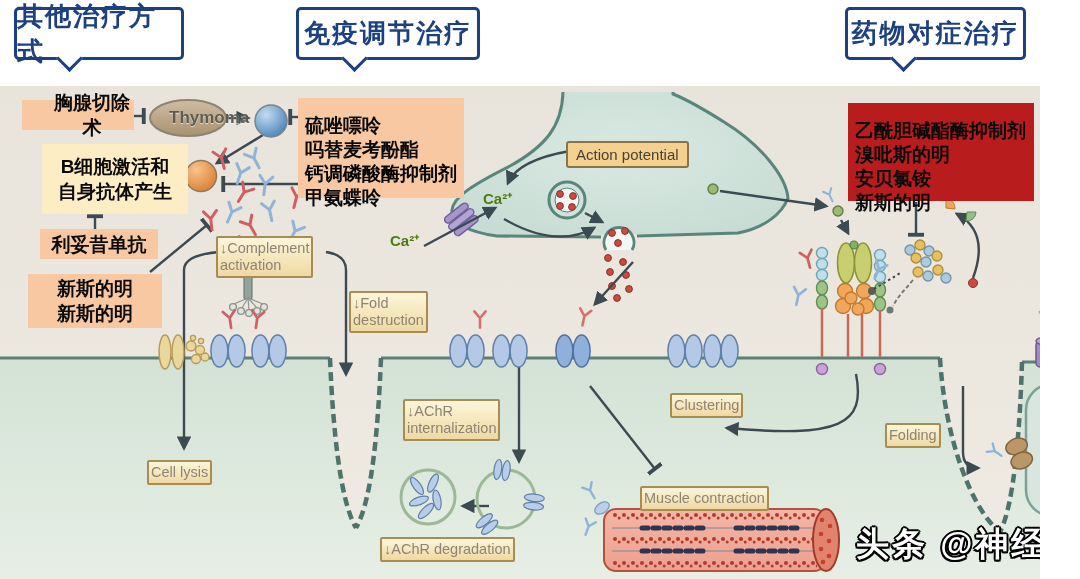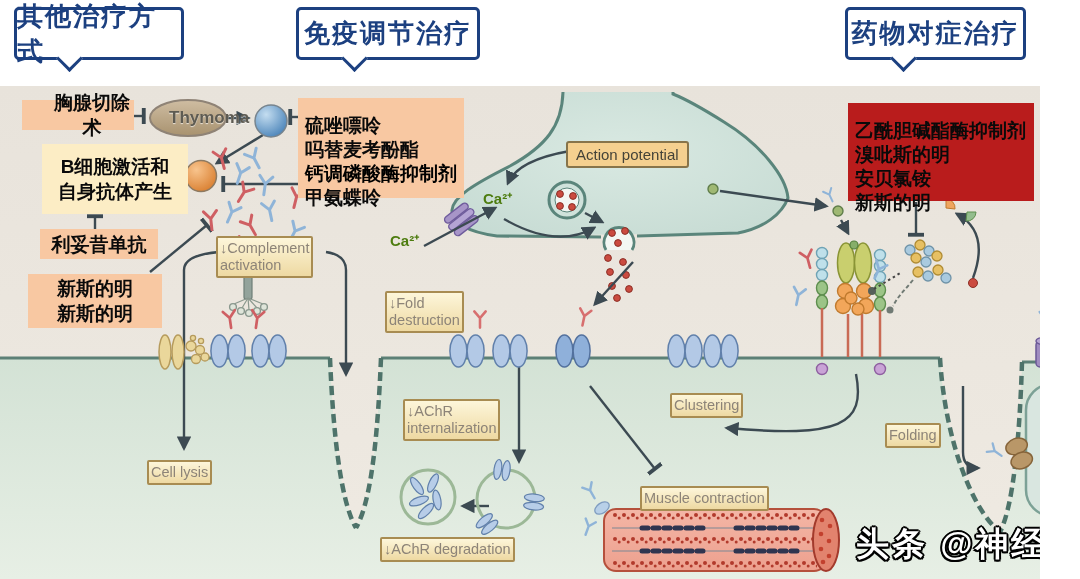--- a/index.html
+++ b/index.html
@@ -408,21 +408,21 @@
   <div>乙酰胆碱酯酶抑制剂</div>
   <div>溴吡斯的明</div>
   <div>安贝氯铵</div>
   <div>新斯的明</div>
 </div>
 
 <div class="lbl enlbl" style="left:216px;top:236px;">
   <div>↓Complement</div>
   <div>activation</div>
 </div>
-<div class="lbl enlbl" style="left:349px;top:291px;margin-left:36px;">
+<div class="lbl enlbl" style="left:349px;top:291px;">
   <div>↓Fold</div>
   <div>destruction</div>
 </div>
 <div class="lbl enlbl" style="left:380px;top:537px;">↓AChR degradation</div>
 <div class="lbl enlbl" style="left:403px;top:399px;">
   <div>↓AChR</div>
   <div>internalization</div>
 </div>
 <div class="lbl enlbl" style="left:147px;top:460px;">Cell lysis</div>
 <div class="lbl ap" style="left:566px;top:141px;">Action potential</div>

